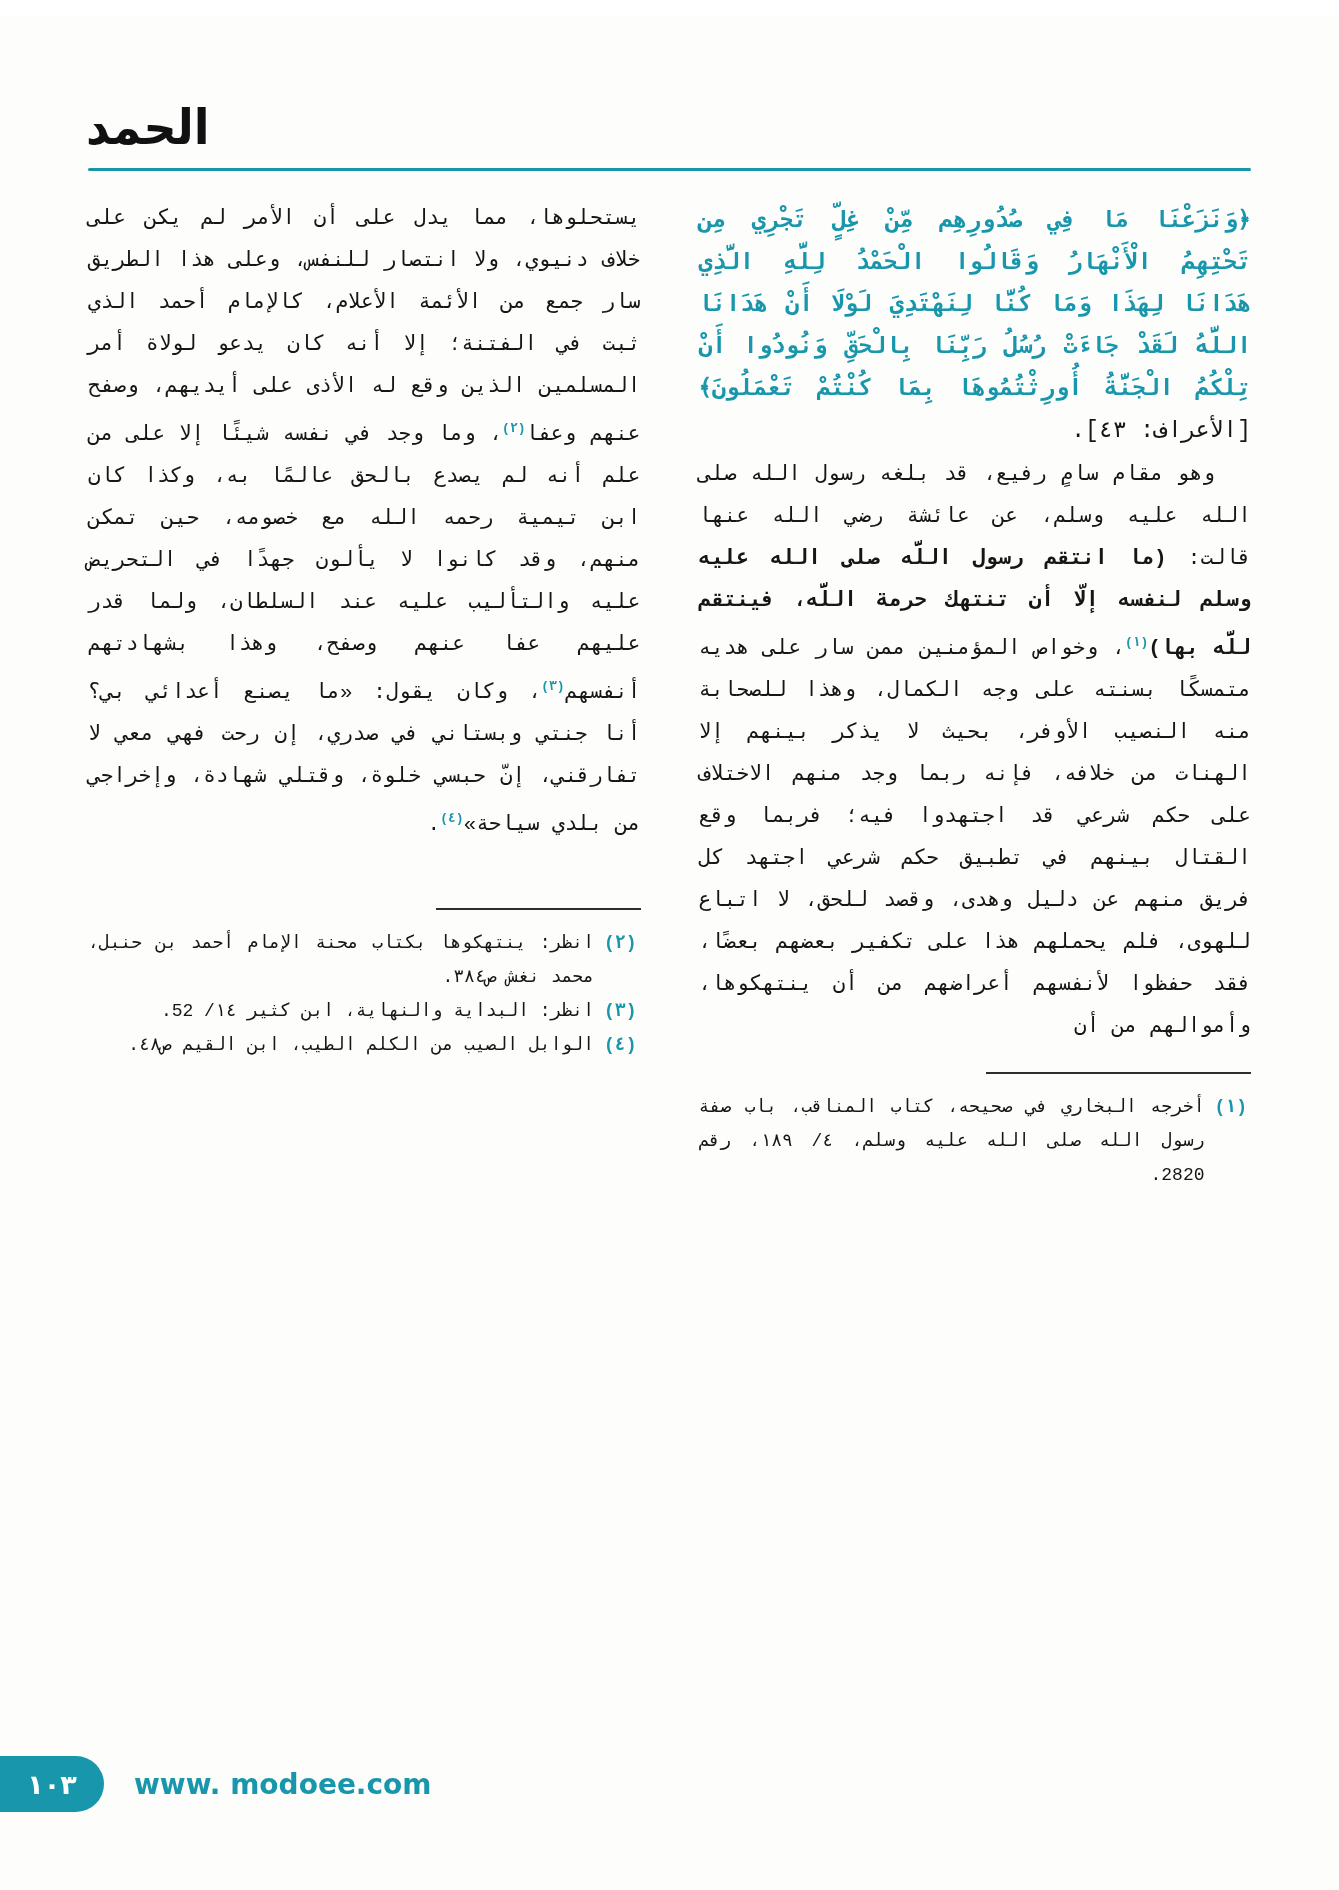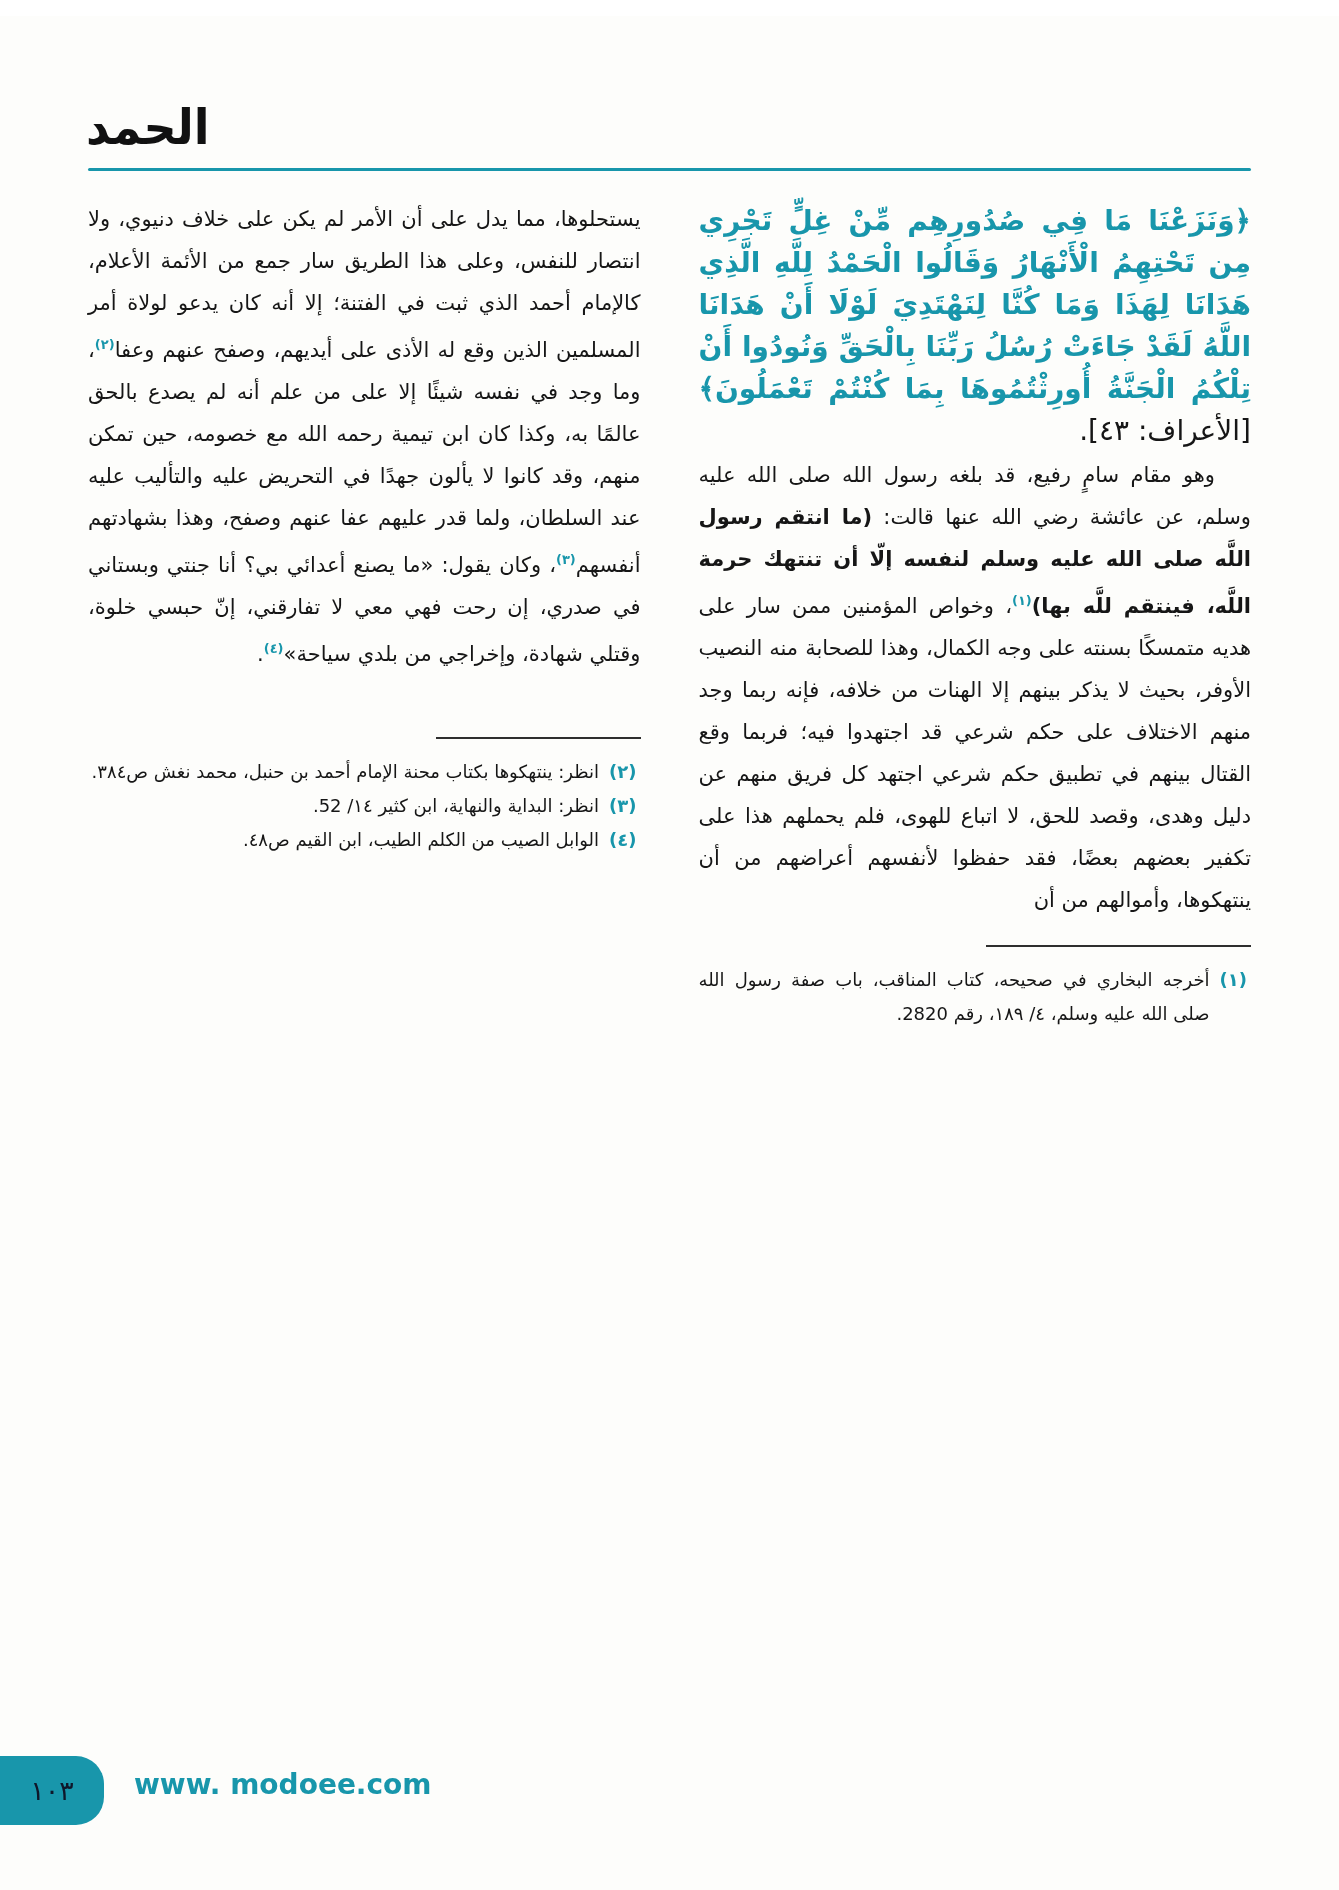--- a/index.html
+++ b/index.html
@@ -40,33 +40,33 @@
   
   .columns {
     position: absolute;
     top: 182px;
     right: 88px;
     left: 88px;
     display: flex;
     gap: 58px;
     align-items: flex-start;
   }
-  .col { width: 0; flex: 1 1 0; }
+  .col { width: 0; flex: 1 1 0; font-family: Liberation Mono, monospace; }
 
   .para {
     font-size: 21px;
     line-height: 42px;
     text-align: justify;
     text-justify: inter-word;
   }
   .para.indent { text-indent: 36px; }
   .bold { font-weight: bold; }
 
   .verse {
-    font-size: 28px;
+    font-size: 23px;
     line-height: 42px;
     text-align: justify;
     margin: 2px 0;
   }
   .verse-text {
     color: var(--accent, #1896ab);
     font-weight: bold;
   }
   .verse-ref { color: var(--ink, #161616); }
 
@@ -100,29 +100,29 @@
     font-weight: bold;
   }
   .fn-text { flex: 1; text-align: justify; }
 
   
   .page-badge {
     position: absolute;
     left: 0;
     top: 1740px;
     width: 104px;
-    height: 69px;
+    height: 56px;
     background: var(--accent, #1896ab);
     border-radius: 0 28px 28px 0;
     display: flex;
     align-items: center;
     justify-content: center;
-    color: #0f172a;
+    color: #ffffff;
     font-size: 27px;
-    font-weight: normal;
+    font-weight: bold;
   }
   .site-url {
     position: absolute;
     left: 134px;
     top: 1752px;
     direction: ltr;
     color: var(--accent, #1896ab);
     font-size: 28px;
     font-weight: bold;
   }

